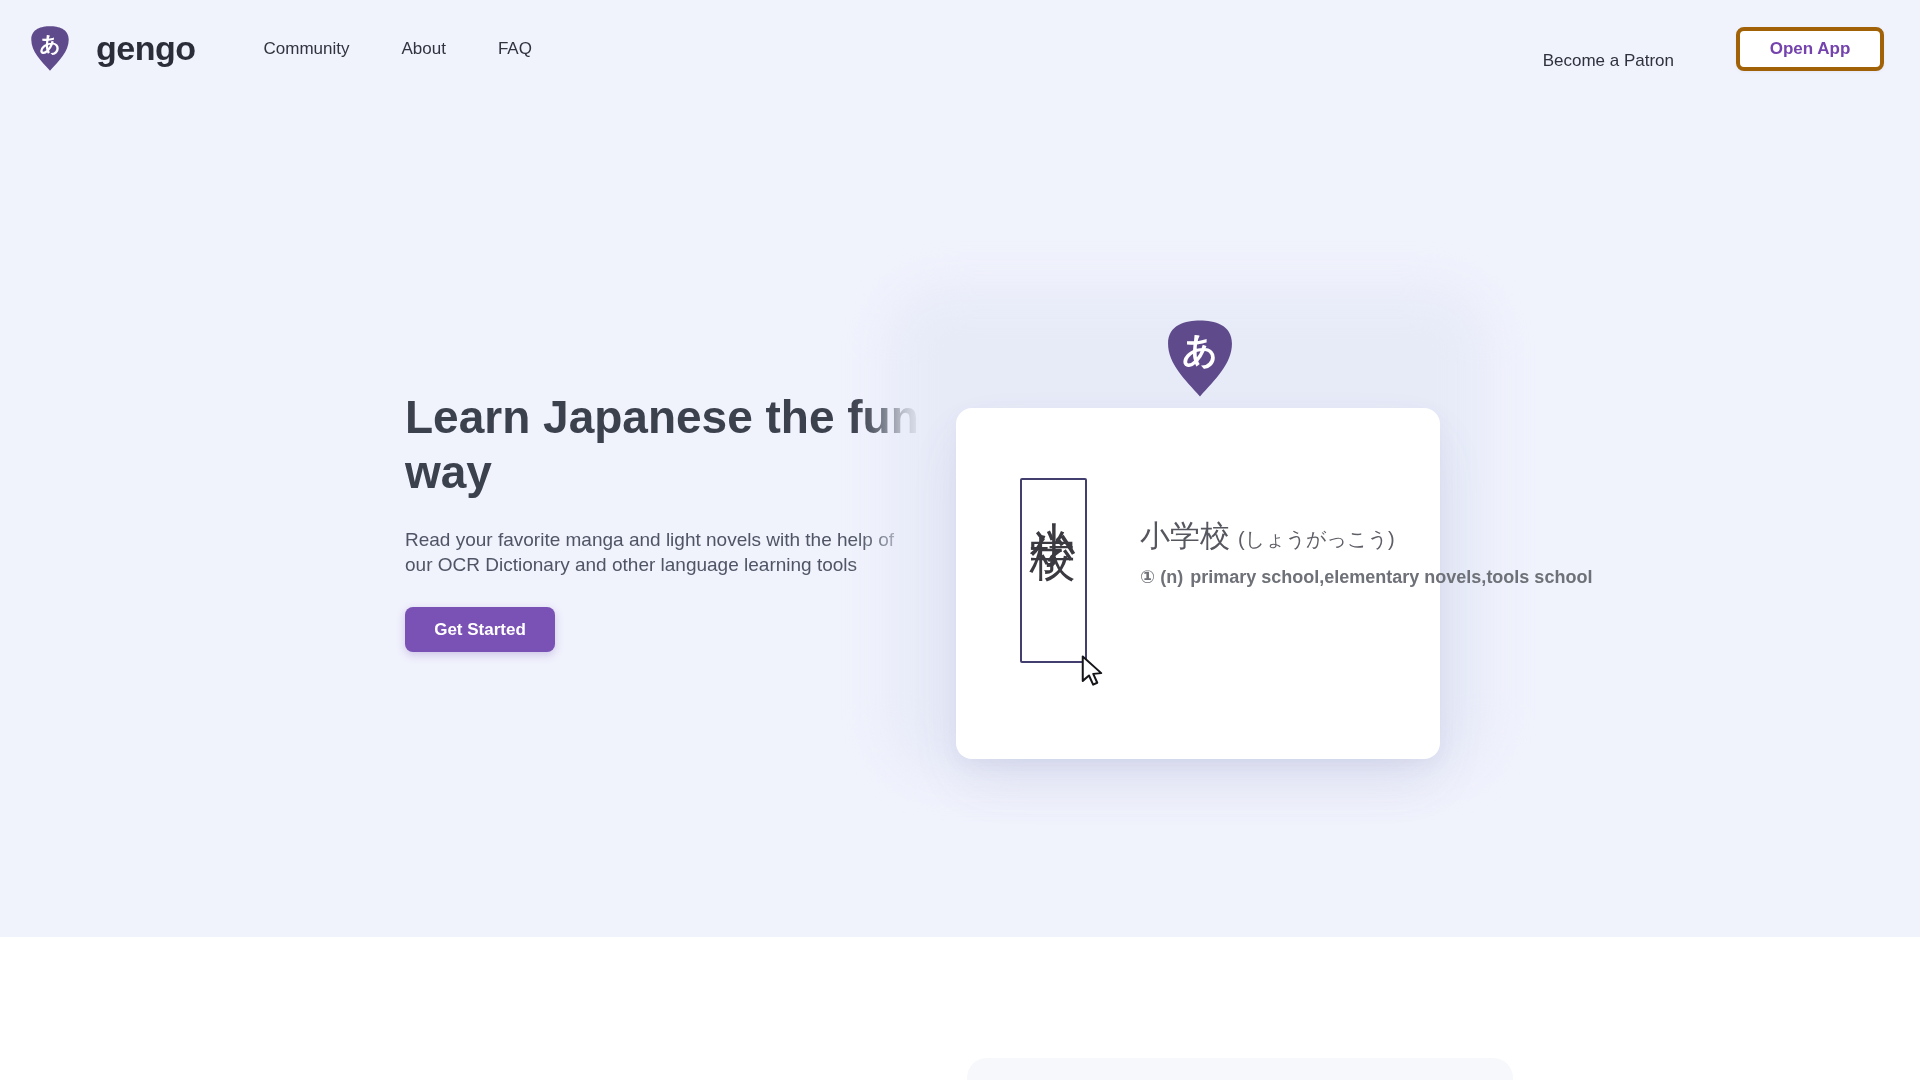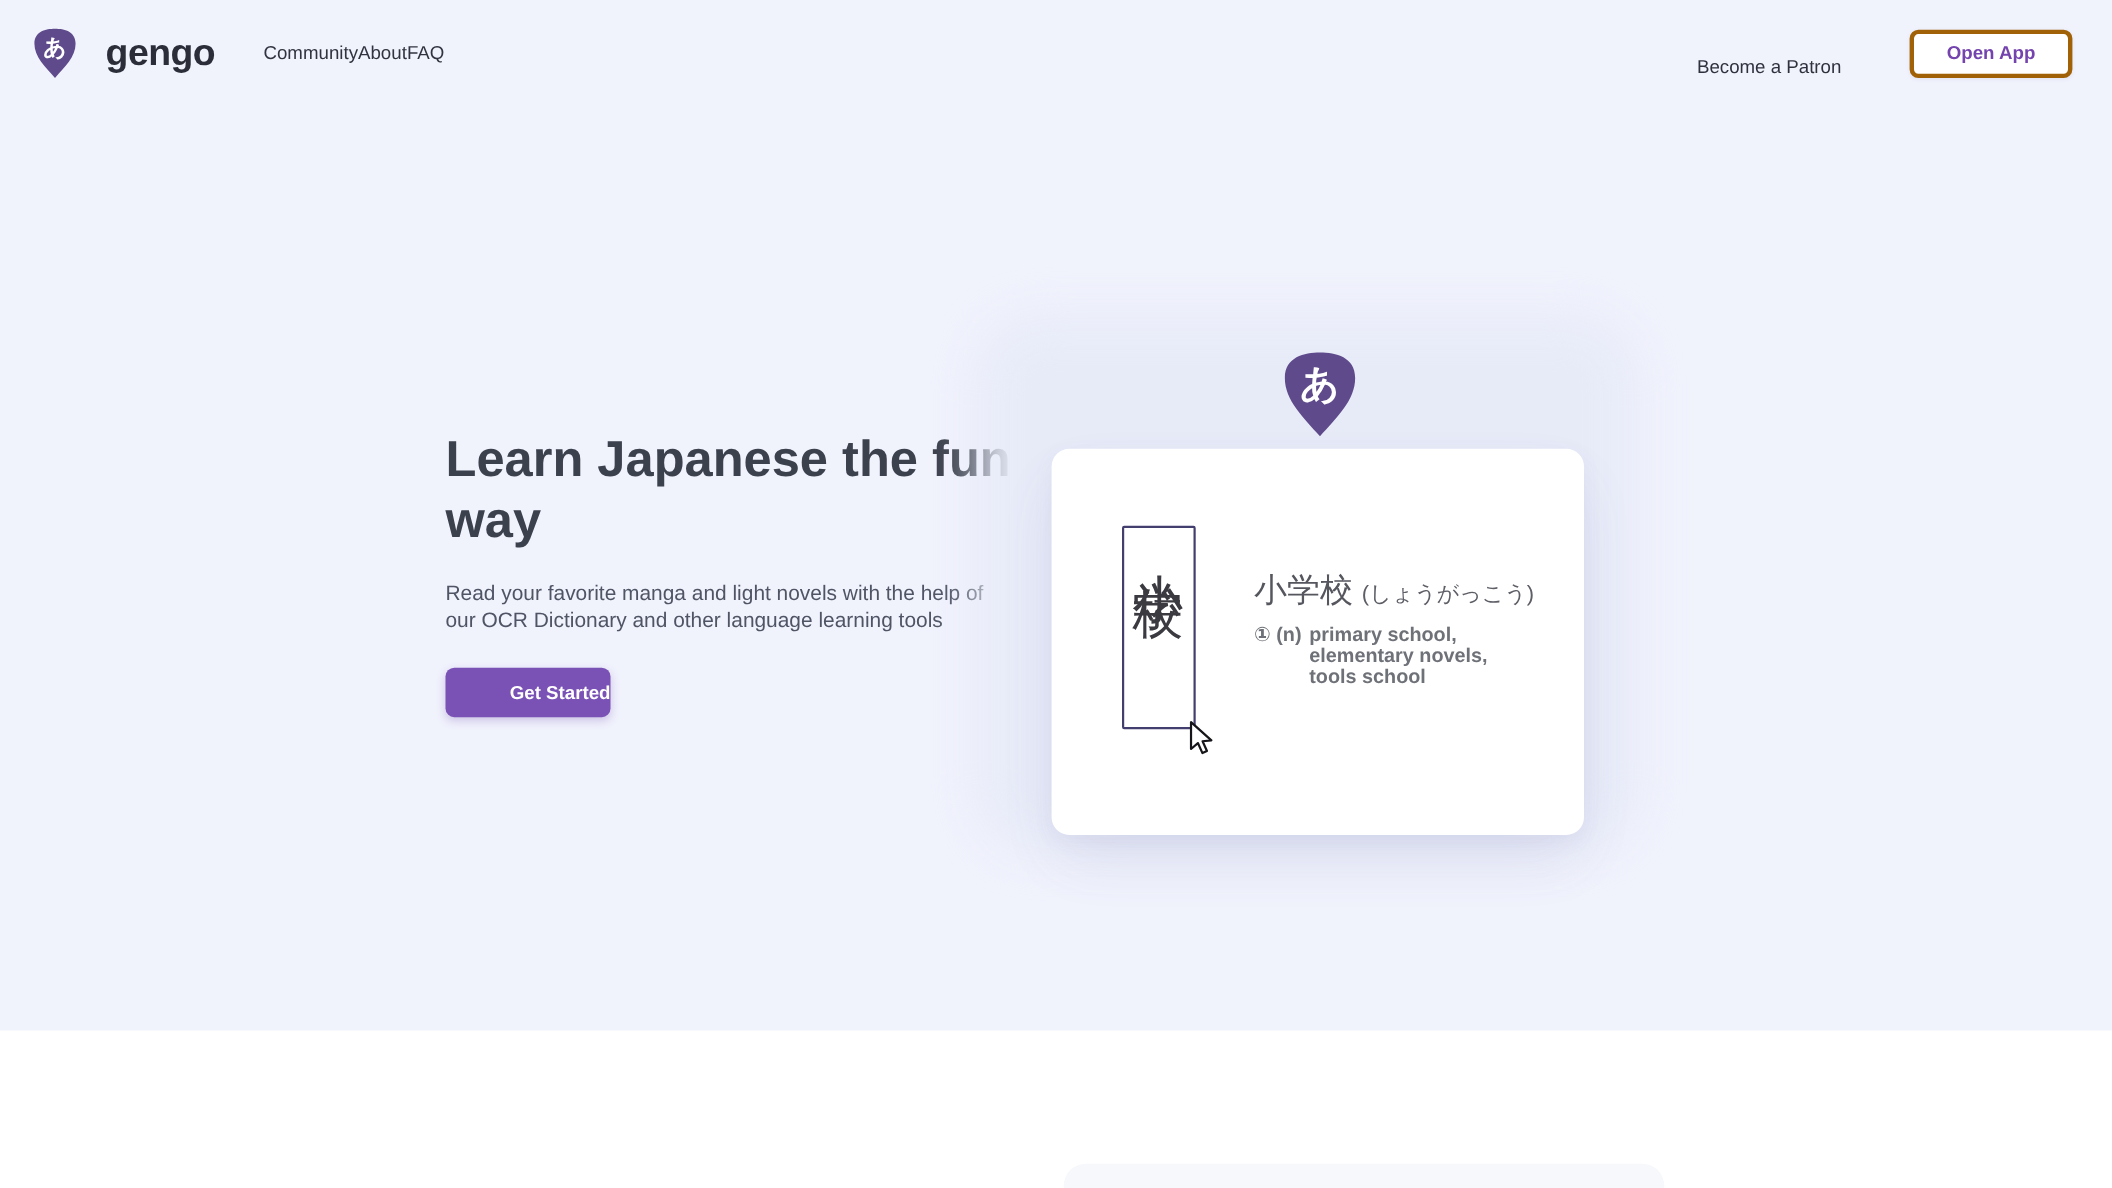--- a/index.html
+++ b/index.html
@@ -9,37 +9,37 @@
   .page { position:relative; width:1920px; height:1080px; overflow:hidden; background:#ffffff; }
 
   .hero-bg { position:absolute; top:0; left:0; width:1920px; height:937px; background:#f0f2fc; }
   .lower-section { position:absolute; top:937px; left:0; width:1920px; height:143px; background:#ffffff; }
 
   
   .nav { position:absolute; top:0; left:0; width:1920px; height:97px;
          display:flex; align-items:center; padding:0 36px 0 30px; }
   .brand { display:flex; align-items:center; gap:10px; cursor:pointer; }
   .brand-name { font-size:34px; font-weight:700; color:#2b2e38; letter-spacing:-0.5px;margin-left:16px; }
-  .nav-links { display:flex; margin-left:44px; }
+  .nav-links { display:flex; gap:52px; margin-left:68px; }
   .nav-link { font-size:17px; font-weight:500; color:#31343f; cursor:pointer; }
   .nav-right { margin-left:auto; display:flex; align-items:flex-end; gap:62px; }
   .patron-link { font-size:17px; font-weight:500; color:#2f323d; cursor:pointer; }
   .open-app-btn { width:148px; height:44px; background:#ffffff; border:4px solid #a16207;
                   border-radius:8px; color:#7443ae; font-size:17px; font-weight:700;
                   font-family:inherit; cursor:pointer; box-shadow:0 1px 3px rgba(120,120,160,0.08); }
 
   
   .hero-title { position:absolute; left:405px; top:390px; font-size:46px; line-height:1.2;
                 font-weight:700; color:#3c414e; }
   .hero-desc { position:absolute; left:405px; top:527px; font-size:19px; line-height:25px;
                color:#4f5565; }
   .cta-btn { position:absolute; left:405px; top:607px; width:150px; height:45px;
              background:#7a51b4; border:none; border-radius:8px; color:#ffffff;
              font-size:17px; font-weight:700; font-family:inherit; cursor:pointer;
-             box-shadow:0 3px 8px rgba(122,81,180,0.28);text-align:right; }
+             box-shadow:0 3px 8px rgba(122,81,180,0.28); }
 
   
   .glow { position:absolute; left:890px; top:290px; width:596px; height:482px;
           background:#e7ebf8; border-radius:56px; filter:blur(20px); }
   .badge { position:absolute; left:1166px; top:317px; width:68px; height:83px; }
   .dict-card { position:absolute; left:956px; top:408px; width:484px; height:351px;
                background:#ffffff; border-radius:16px;
                box-shadow:0 25px 55px -10px rgba(99,102,160,0.14), 0 6px 18px rgba(99,102,160,0.06); }
 
   .ocr-box { position:absolute; left:1020px; top:478px; width:67px; height:185px;
@@ -48,21 +48,21 @@
   .ocr-text { writing-mode:vertical-rl; text-orientation:upright; font-size:46px;
               line-height:1; letter-spacing:7px; color:#3a3a40; font-weight:500; padding-top:5px; }
 
   .entry { position:absolute; left:1140px; top:516px; }
   .entry-head { display:flex; align-items:baseline; gap:8px; }
   .entry-kanji { font-size:30px; font-weight:500; color:#55565e; }
   .entry-reading { font-size:20px; font-weight:500; color:#5d5e66; }
   .entry-defs { display:flex; margin-top:11px; font-size:18px; line-height:19px;
                 font-weight:700; color:#6e7177; }
   .sense-marker { margin-right:7px; white-space:nowrap; font-weight:700; }
-  .glosses { display:flex; flex-direction:column; }
+  .glosses { display:flex; }
 
   .cursor { position:absolute; left:1079px; top:655px; width:30px; height:33px; }
 
   .next-card { position:absolute; left:967px; top:1058px; width:546px; height:60px;
                background:#f6f8fb; border-radius:20px 20px 0 0; }
 </style>
 </head>
 <body>
 
 <div class="page">

